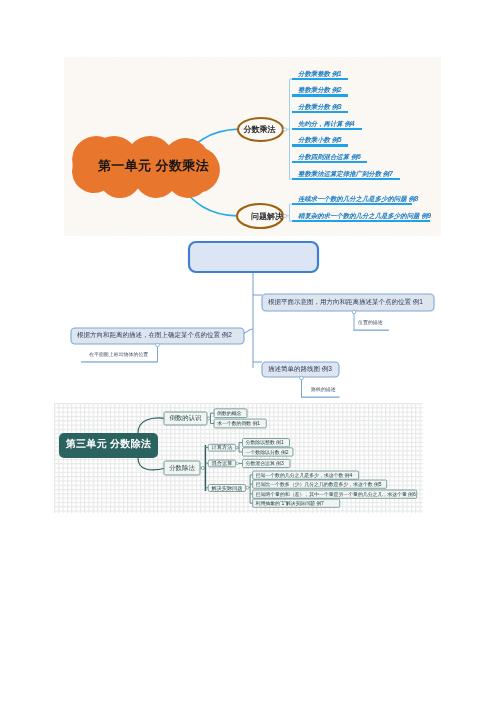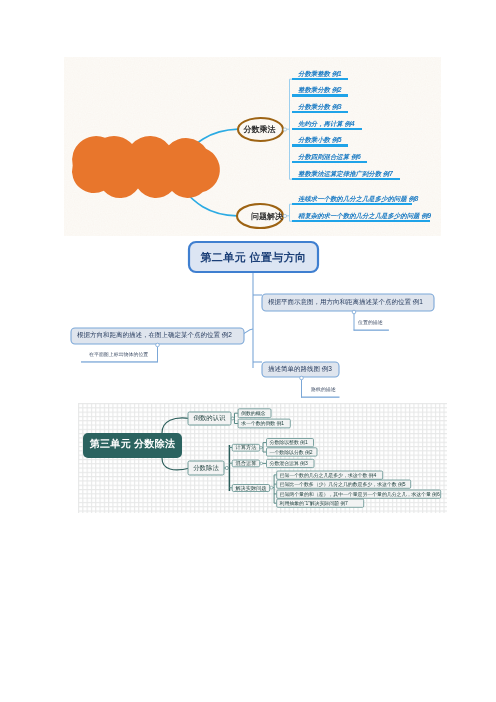--- a/index.html
+++ b/index.html
@@ -27,21 +27,21 @@
   #m2root{left:124px;top:17px;width:129px;text-align:center;font-size:11px;font-weight:bold;color:#1b3f77;letter-spacing:.4px;}
   .n2{font-size:6.5px;color:#22375a;}
   #m2n1{left:203px;top:64px;}
   #m2n2{left:12px;top:97px;}
   #m2n3{left:203px;top:131px;}
   .c2{font-size:4.95px;color:#3b4a63;}
   #m2c1{left:293px;top:86px;}
   #m2c2{left:24px;top:117.5px;}
   #m2c3{left:246px;top:153px;}
   
-  #map3{left:78px;top:403px;width:369px;height:110px;}
+  #map3{left:54px;top:403px;width:369px;height:110px;}
   #m3root{left:5px;top:36px;width:99px;text-align:center;font-size:10px;font-weight:bold;color:#ffffff;letter-spacing:.3px;}
   .b3{font-size:6.4px;color:#20423f;}
   #m3b1{left:110px;width:43px;text-align:center;top:12.3px;}
   #m3b2{left:110px;width:36px;text-align:center;top:61.8px;}
   .g3{font-size:5.2px;color:#20423f;}
   #m3g1{left:154.2px;width:27.5px;text-align:center;top:42.3px;}
   #m3g2{left:154.2px;width:27.5px;text-align:center;top:58px;}
   #m3g3{left:154.2px;width:37.5px;text-align:center;top:82.6px;}
   .f3{font-size:5px;color:#20423f;letter-spacing:-0.12px;}
   #m3l1{left:163px;top:7.8px;}
@@ -86,20 +86,21 @@
 
       <g>
         <ellipse cx="196.5" cy="72.5" rx="22.5" ry="11.5" fill="none" stroke="#9d6313" stroke-width="2.1"></ellipse>
         <circle cx="221" cy="72.5" r="1.6" fill="#fdfbf7" stroke="#9bbfd8" stroke-width="0.8"></circle>
       </g>
       <g>
         <ellipse cx="196" cy="159" rx="23" ry="12" fill="none" stroke="#9d6313" stroke-width="2.1"></ellipse>
         <circle cx="221" cy="159" r="1.6" fill="#fdfbf7" stroke="#9bbfd8" stroke-width="0.8"></circle>
       </g>
     </svg>
+    <div class="txt" id="m1root">第一单元 分数乘法</div>
     <div class="txt" id="m1b1">分数乘法</div>
     <div class="txt" id="m1b2">问题解决</div>
     <div id="m1list1" class="leaflist">
         <div class="leaf1" style="top: 0px;">
           <div class="lu" style="width: 56px;"></div>
           <span class="lt">分数乘整数 例1</span>
         </div>
         <div class="leaf1" style="top: 16.67px;">
           <div class="lu" style="width: 56px;"></div>
           <span class="lt">整数乘分数 例2</span>
@@ -156,21 +157,20 @@
       <rect x="288.6" y="94.5" width="35.3" height="1.3" fill="#7ba7d7"></rect>
 
       <path d="M 92.5 109.5 L 92.5 127" fill="none" stroke="#7ba7d7" stroke-width="1"></path>
       <circle cx="92.5" cy="110" r="1.8" fill="#ffffff" stroke="#7ba7d7" stroke-width="0.8"></circle>
       <rect x="16" y="126.3" width="77" height="1.3" fill="#7ba7d7"></rect>
 
       <path d="M 236.5 142 L 236.5 162.5" fill="none" stroke="#7ba7d7" stroke-width="1"></path>
       <circle cx="236.5" cy="143" r="1.8" fill="#ffffff" stroke="#7ba7d7" stroke-width="0.8"></circle>
       <rect x="236" y="161.5" width="38.5" height="1.3" fill="#7ba7d7"></rect>
     </svg>
-    <div class="txt" id="m2root">第二单元 位置与方向</div>
     <div class="txt n2" id="m2n1">根据平面示意图，用方向和距离描述某个点的位置 例1</div>
     <div class="txt n2" id="m2n2">根据方向和距离的描述，在图上确定某个点的位置 例2</div>
     <div class="txt n2" id="m2n3">描述简单的路线图 例3</div>
     <div class="txt c2" id="m2c1">位置的描述</div>
     <div class="txt c2" id="m2c2">在平面图上标出物体的位置</div>
     <div class="txt c2" id="m2c3">路线的描述</div>
   </div>
 
   <div class="mm" id="map3">
     <svg width="379" height="110" viewBox="0 0 379 110">

